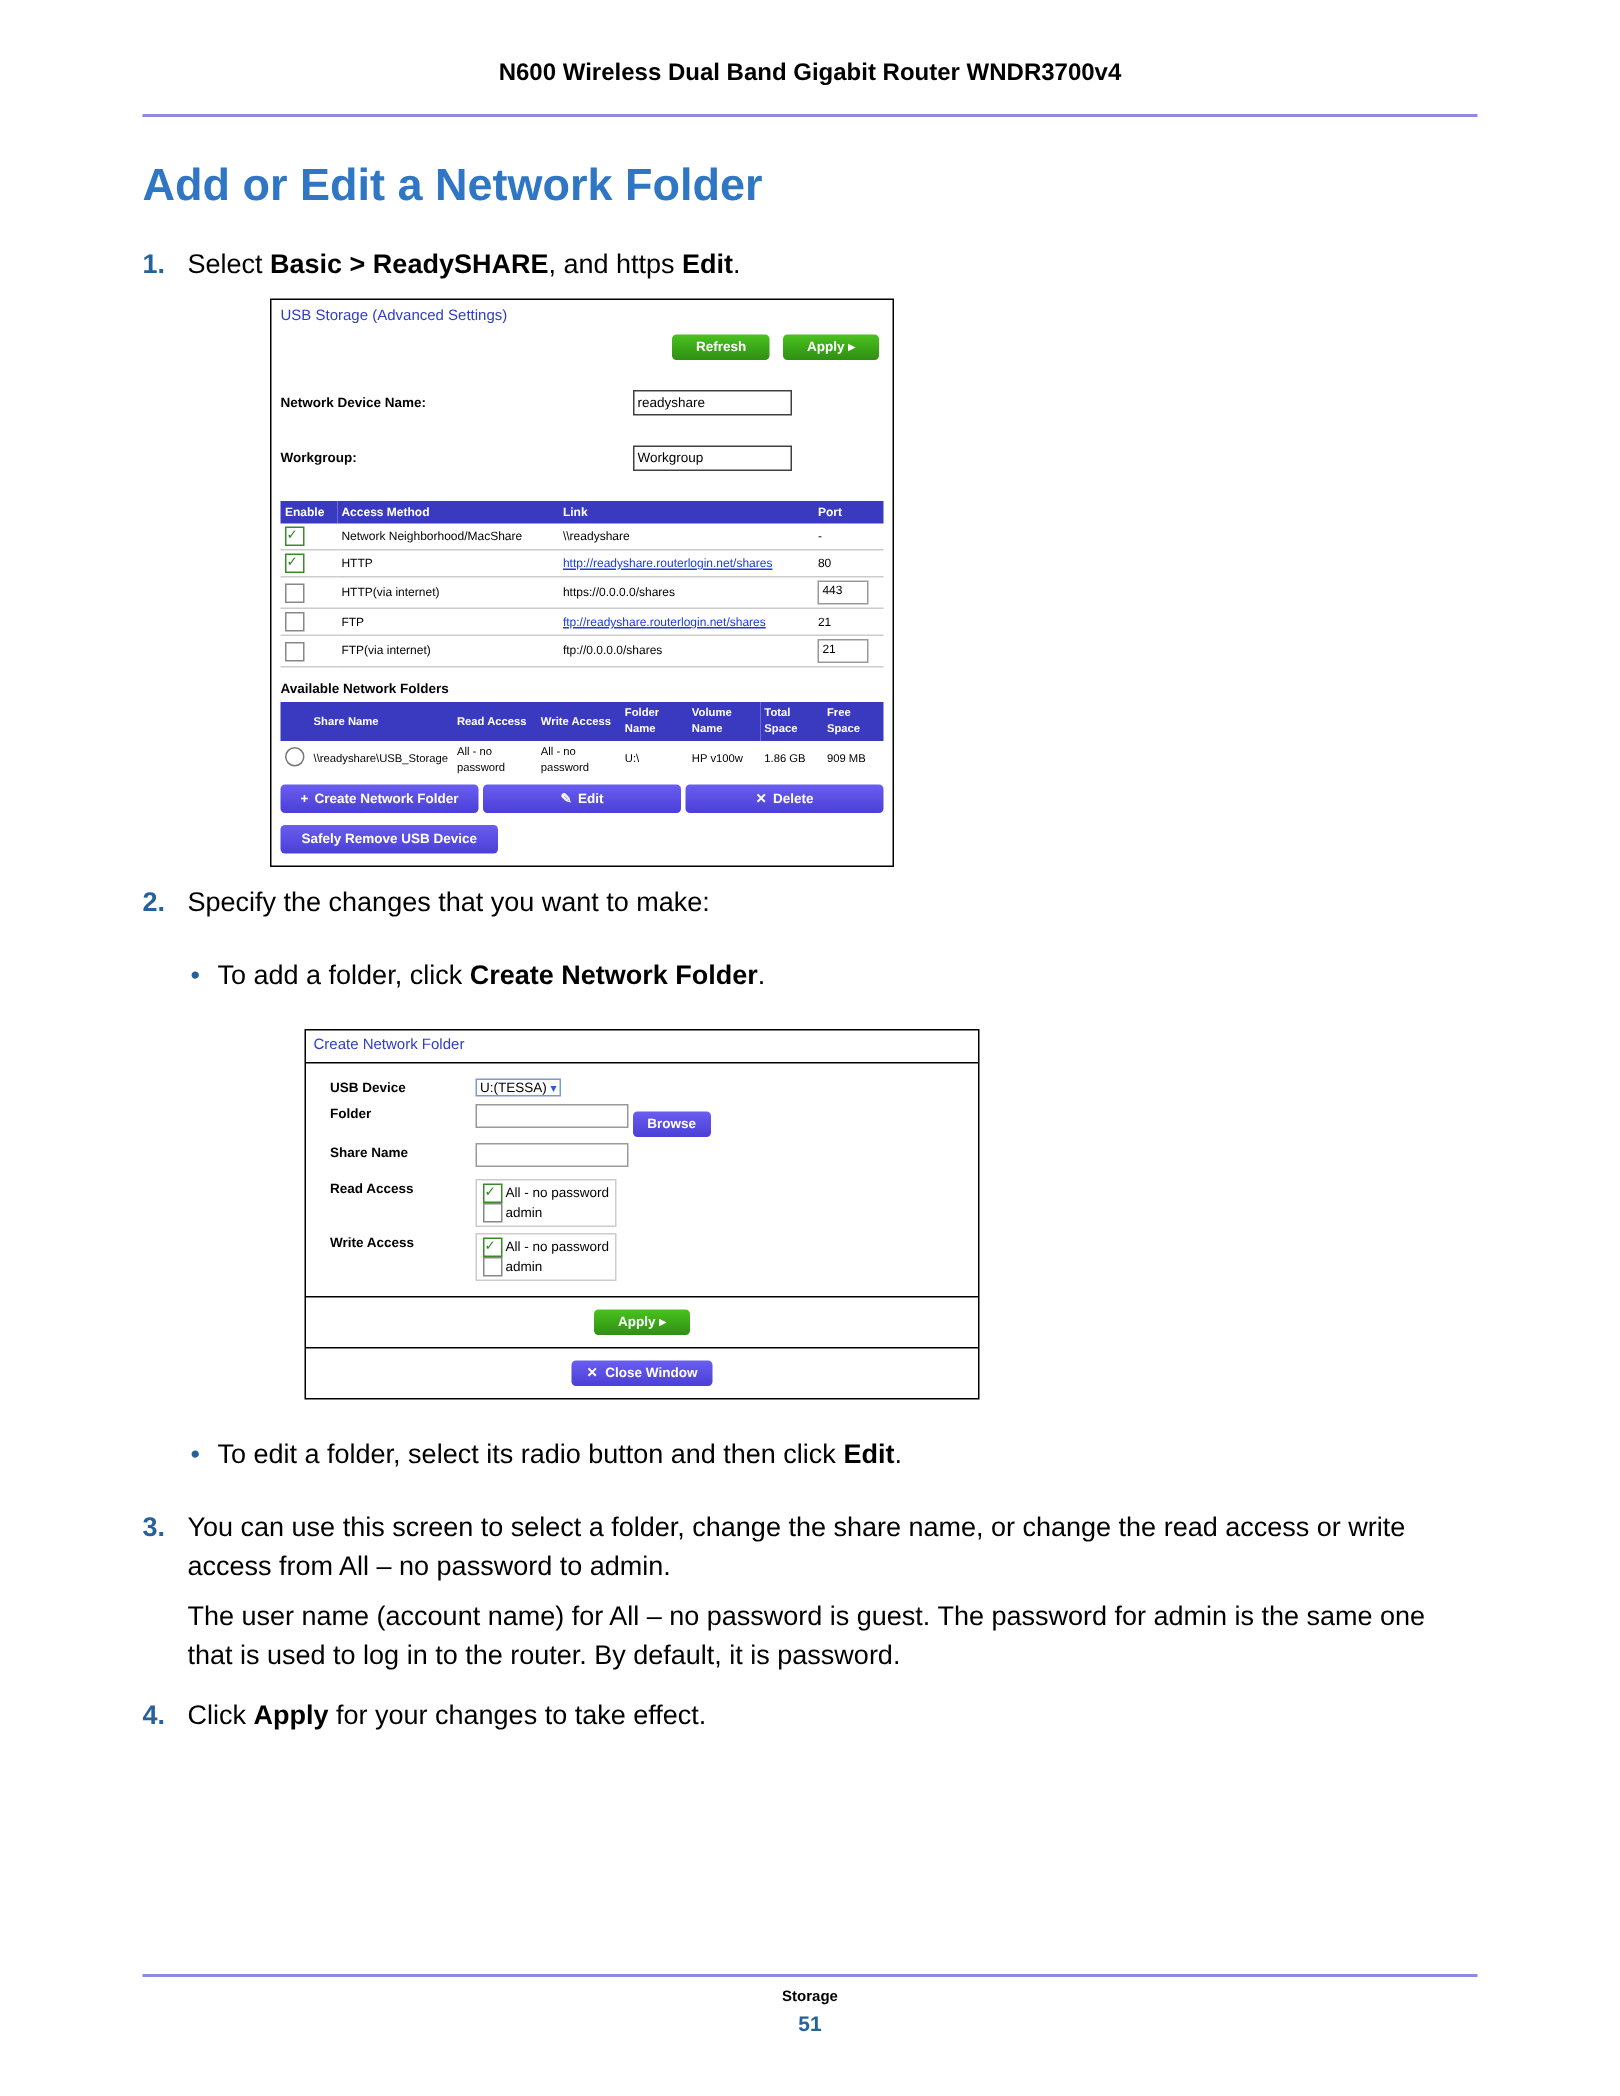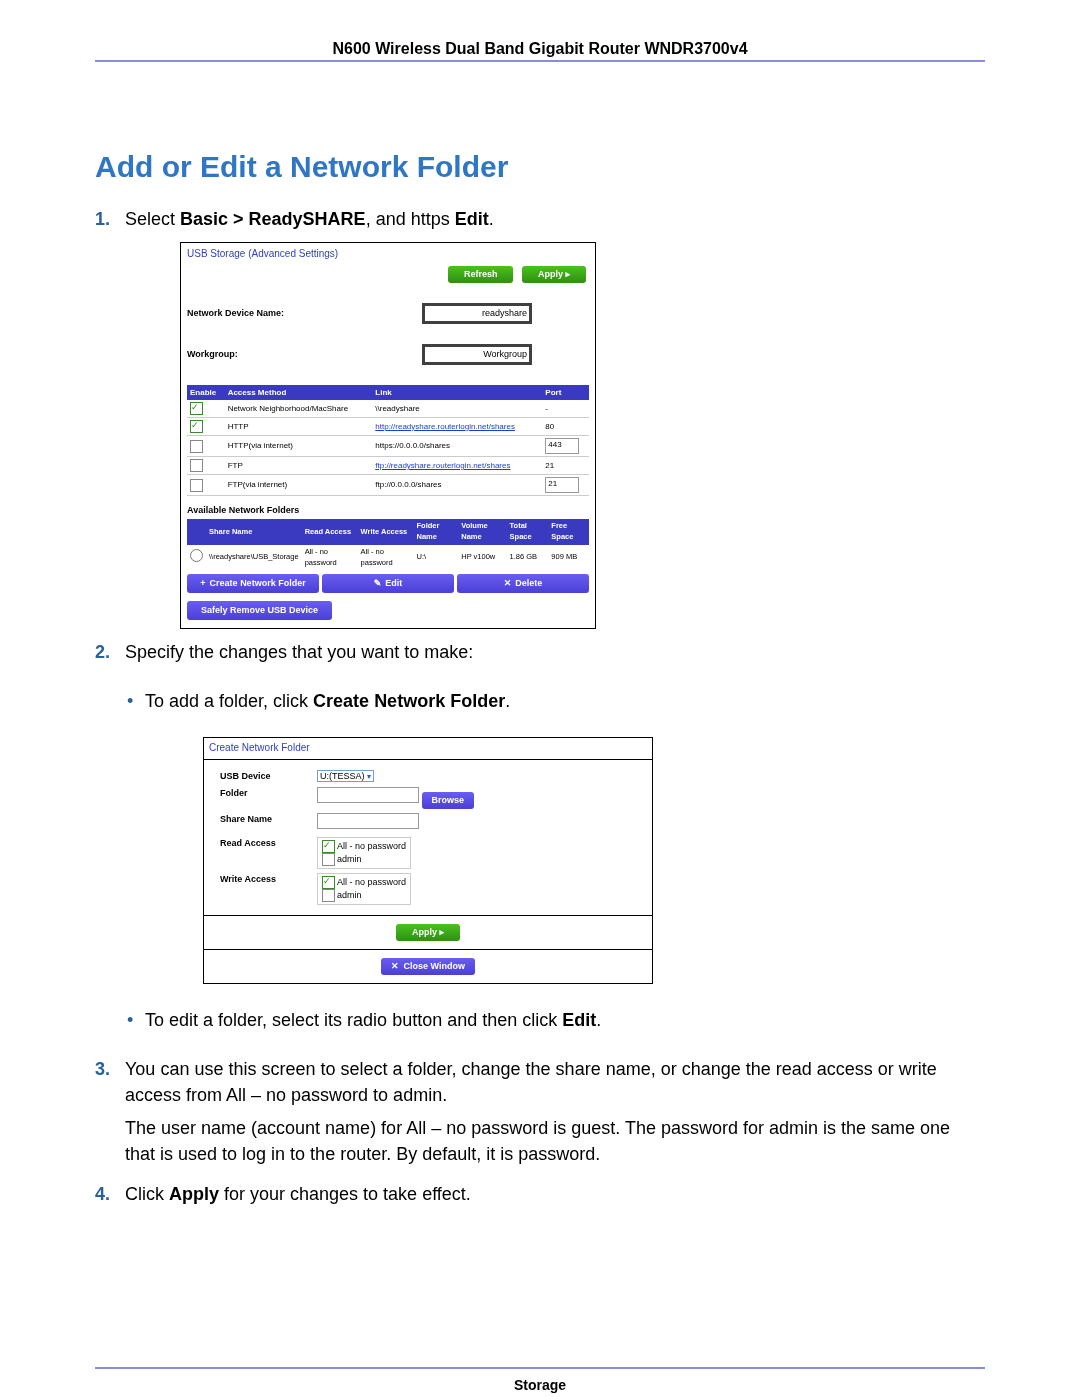--- a/index.html
+++ b/index.html
@@ -1,33 +1,33 @@
 <!DOCTYPE html>
 <html><head>
 <meta charset="utf-8">
 <style>
   html, body { margin: 0; padding: 0; font-family: Arial, Helvetica, sans-serif; background: #fff; color: #000; }
   .page { width: 1080px; margin: 0 auto; padding: 40px 95px 30px 95px; box-sizing: border-box; }
-  .hdr { text-align: center; font-weight: bold; font-size: 16px; padding-bottom: 2px; border-bottom: 2px solid #8b8be0; margin-bottom: 88px; }
+  .hdr { text-align: center; font-weight: bold; font-size: 16px; padding-bottom: 18px; border-bottom: 2px solid #8b8be0; margin-bottom: 29px; }
   h1 { color: #2f77c5; font-size: 30px; font-weight: bold; margin: 0 0 22px 0; }
   ol.steps { list-style: none; padding-left: 30px; margin: 0; }
   ol.steps > li { position: relative; margin-bottom: 6px; font-size: 18px; line-height: 1.45; }
   ol.steps > li .num { position: absolute; left: -30px; font-weight: bold; color: #26619c; }
   .bullets { padding-left: 20px; margin: 23px 0; }
   .bullets > li { position: relative; list-style: none; margin: 6px 0; font-size: 18px; }
   .bullets > li::before { content: "•"; position: absolute; left: -18px; color: #26619c; }
   
   .panel1 { border: 1px solid #000; margin: 10px 0 10px 55px; width: 416px; font-size: 9px; box-sizing: border-box; padding: 4px 6px 8px 6px; }
   .p1-title { color: #2f3fbf; font-size: 10px; margin-bottom: 4px; }
   .btnrow { text-align: right; margin: 2px 0 10px 0; }
   .gbtn { display: inline-block; background: linear-gradient(#49c21f,#2f8f12); color: #fff; font-weight: bold; font-size: 9px; padding: 2px 16px; border-radius: 3px; margin: 0 3px; }
   .gbtn.arrow::after { content: " ▸"; }
   .frow { display: flex; align-items: center; margin: 20px 0; gap: 15px; }
   .frow label { width: 220px; font-weight: bold; }
-  .frow input { height: 15px; width: 100px; font-size: 9px; padding: 0 2px; border: 3px solid #404040; text-align: right; }
+  .frow input { height: 15px; width: 100px; font-size: 9px; padding: 0 2px; border: 1px solid #404040; }
   table.access { width: 100%; border-collapse: collapse; margin-top: 8px; font-size: 8px; }
   table.access th { background: #3a3ac0; color: #fff; font-weight: bold; padding: 2px 3px; text-align: left; }
   table.access td { border-bottom: 1px solid #ccc; padding: 2px 3px; }
   table.access a { color: #1a3cda; text-decoration: underline; }
   .section-label { font-weight: bold; font-size: 9px; margin-top: 8px; }
   table.folders { width: 100%; border-collapse: collapse; font-size: 7.5px; margin-top: 2px; }
   table.folders th { background: #3a3ac0; color: #fff; font-weight: bold; padding: 2px 3px; text-align: left; }
   table.folders td { padding: 2px 3px; }
   .btnbar { display: flex; gap: 3px; margin-top: 3px; }
   .pbtn { flex: 1; background: linear-gradient(#6a5df0,#4a3fd6); color: #fff; font-weight: bold; font-size: 9px; text-align: center; padding: 3px 0; border-radius: 3px; display: flex; justify-content: center; align-items: center; gap: 4px; }
@@ -45,21 +45,21 @@
   .inbox { border: 1px solid #999; height: 14px; display: inline-block; }
   .bbtn { background: linear-gradient(#6a5df0,#4a3fd6); color: #fff; font-weight: bold; font-size: 9px; padding: 2px 10px; border-radius: 3px; display: inline-block; }
   .cbx { width: 11px; height: 11px; border: 1px solid #3b8a2a; display: inline-block; vertical-align: middle; position: relative; margin-right: 2px; }
   .cbx.on::after { content: "✓"; color: #2a8a1a; font-size: 9px; position: absolute; top: -2px; left: 0; }
   .cbx.off { border-color: #888; }
   .accbox { border: 1px solid #ccc; display: inline-block; padding: 2px 4px; }
   .p2-apply { text-align: center; padding: 8px 0; border-bottom: 1px solid #000; }
   .p2-close { text-align: center; padding: 8px 0; }
   .para { margin: 6px 0 14px 0; font-size: 18px; line-height: 1.45; }
   .footer { border-top: 2px solid #8b8be0; margin-top: 160px; padding-top: 8px; text-align: center; }
-  .footer .t { font-weight: bold; font-size: 14px; }
+  .footer .t { font-weight: bold; font-size: 10px; }
   .footer .pg { color: #26619c; font-weight: bold; font-size: 14px; margin-top: 4px; }
 </style>
 </head>
 <body>
 
 <div class="page">
   <div class="hdr">N600 Wireless Dual Band Gigabit Router WNDR3700v4</div>
 
   <h1>Add or Edit a Network Folder</h1>
 

